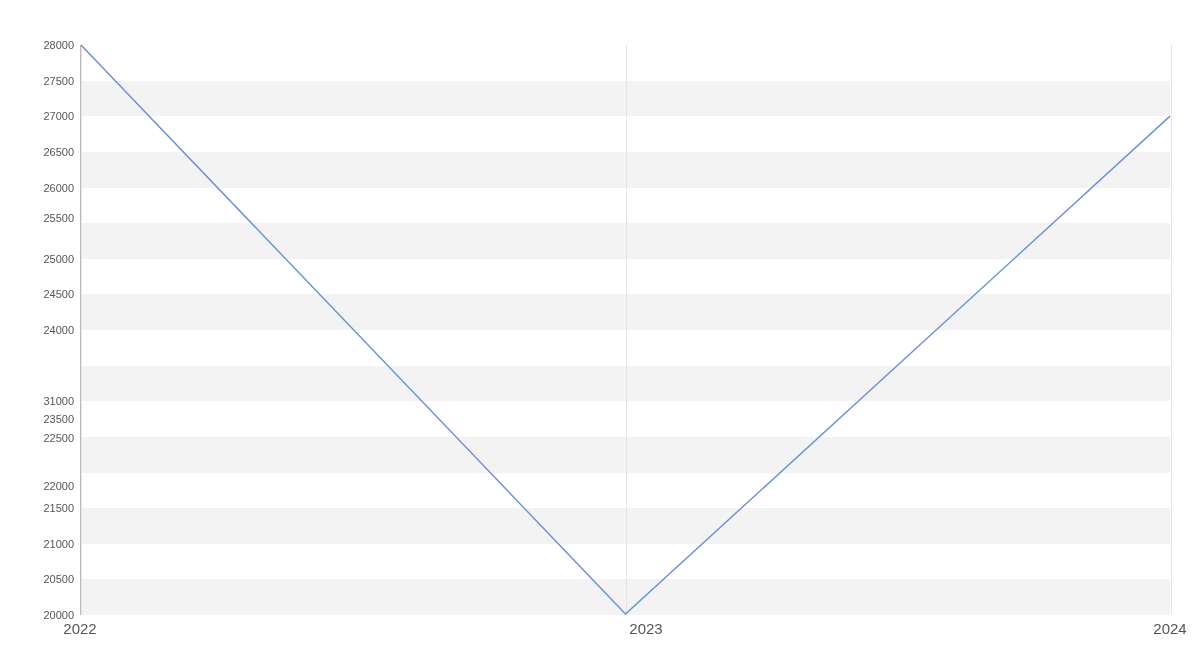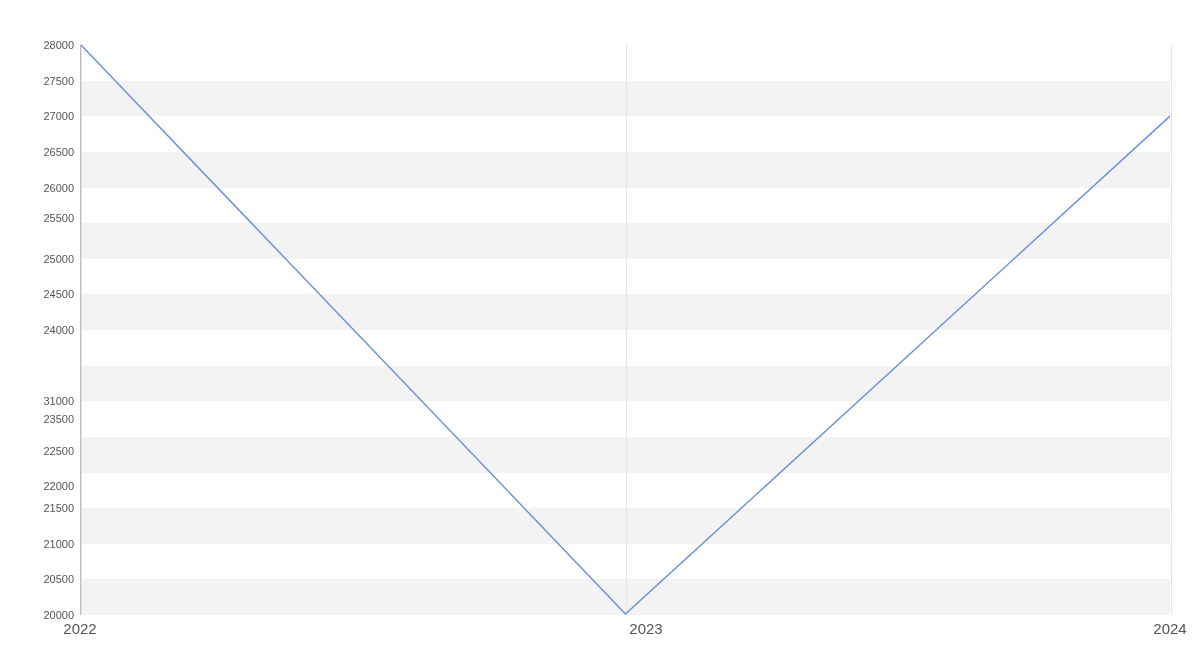--- a/index.html
+++ b/index.html
@@ -102,21 +102,21 @@
       <svg class="data-line" id="svg-layer" viewBox="0 0 1090 570" preserveAspectRatio="none">
         <path d="M0 0 L545 570 L1090 71.25" class="series-path" stroke="#6b8fd4"></path>
       </svg>
   </div>
 
 <div class="y-tick" style="top: 615px;">20000</div>
     <div class="y-tick" style="top: 579.375px;">20500</div>
     <div class="y-tick" style="top: 543.75px;">21000</div>
     <div class="y-tick" style="top: 508.125px;">21500</div>
     <div class="y-tick" style="top: 472.5px; margin-top: 13px;">22000</div>
-    <div class="y-tick" style="top: 451px;">22500</div>
+    <div class="y-tick" style="top: 438px;">22500</div>
     <div class="y-tick" style="top: 401.25px;">31000</div>
     <div class="y-tick" style="top: 379px; margin-top: 40px;">23500</div>
     <div class="y-tick" style="top: 330px;">24000</div>
     <div class="y-tick" style="top: 294.375px;">24500</div>
     <div class="y-tick" style="top: 258.75px;">25000</div>
     <div class="y-tick" style="top: 218px;">25500</div>
     <div class="y-tick" style="top: 187.5px; text-align: right;">26000</div>
     <div class="y-tick" style="top: 151.875px;">26500</div>
     <div class="y-tick" style="top: 116.25px;">27000</div>
     <div class="y-tick" style="top: 80.625px;">27500</div>

